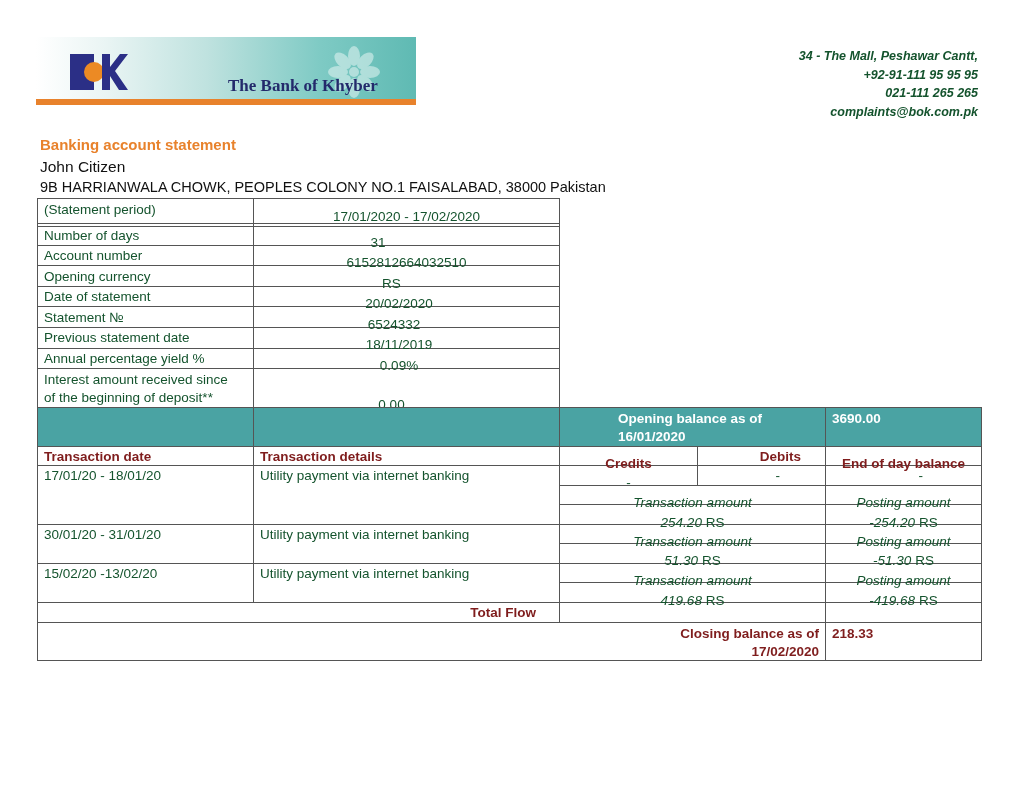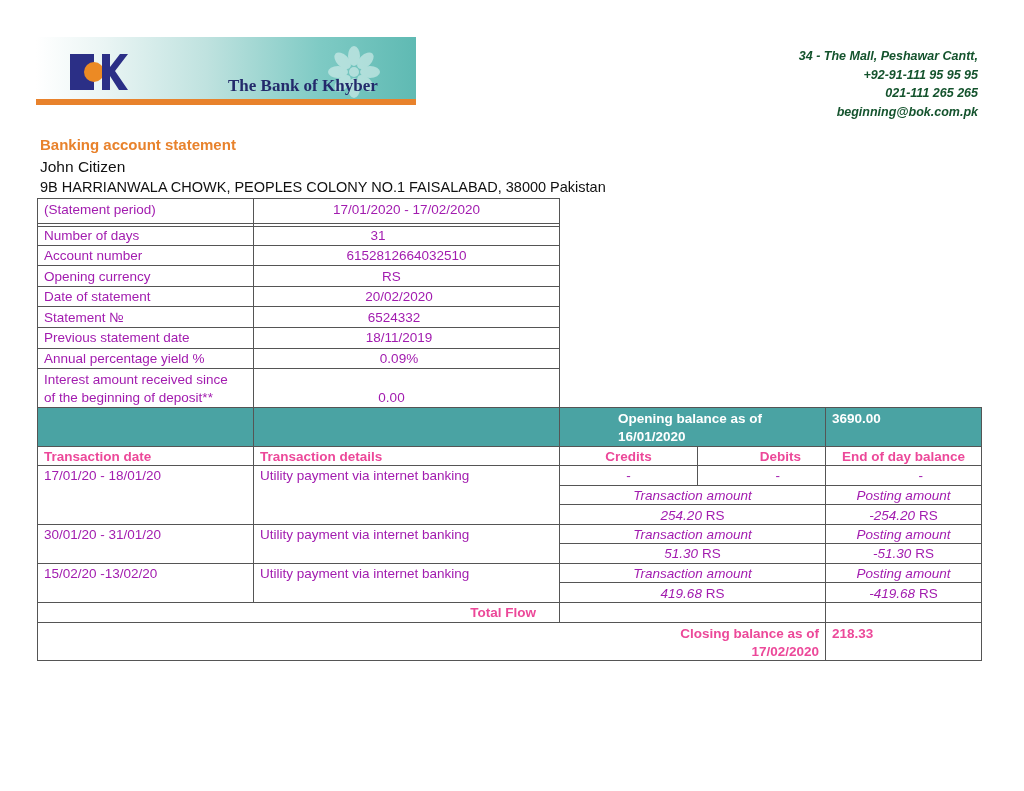--- a/index.html
+++ b/index.html
@@ -18,24 +18,24 @@
   .addr { right:46px; top:47px; text-align:right; color:#14532d; font-style:italic; font-weight:bold;
           font-size:12.5px; line-height:18.5px; }
   
   .title { left:40px; top:136px; color:#e8822c; font-weight:bold; font-size:15px; }
   .cust-name { left:40px; top:158px; font-size:15.5px; color:#111; }
   .cust-addr { left:40px; top:179px; font-size:14.5px; color:#111; white-space:nowrap; }
 
   
   .hl { position:absolute; height:1px; background:#555; }
   .vl { position:absolute; width:1px; background:#555; }
-  .cell { position:absolute; font-size:13.5px; color:#a21caf; white-space:nowrap; line-height:17px; }
-  .c { text-align:center; }
+  .cell { position:absolute; font-size:13.5px; color:#14532d; white-space:nowrap; line-height:17px; }
+  .c { text-align:center;margin-top:7px; }
   .r { text-align:right; }
-  .or { color:#ec4899; font-weight:bold; }
+  .or { color:#7f1d1d; font-weight:bold; }
   .wh { color:#ffffff; font-weight:bold; }
   .it { font-style:italic; }
   .teal { position:absolute; background:#4aa3a3; }
 </style>
 </head>
 <body>
 
 <div class="abs banner"></div>
 <div class="abs banner-bar"></div>
 
@@ -61,21 +61,21 @@
     <circle cx="0" cy="0" r="5"></circle>
   </g>
 </svg>
 
 <div class="abs bank-name">The Bank of Khyber</div>
 
 <div class="abs addr">
   <div>34 - The Mall, Peshawar Cantt,</div>
   <div>+92-91-111 95 95 95</div>
   <div>021-111 265 265</div>
-  <div>beginning@bok.com.pk</div>
+  <div>complaints@bok.com.pk</div>
 </div>
 
 <div class="abs title">Banking account statement</div>
 <div class="abs cust-name">John Citizen</div>
 <div class="abs cust-addr">9B HARRIANWALA CHOWK, PEOPLES COLONY NO.1 FAISALABAD, 38000 Pakistan</div>
 
 <div>
 
   <div class="hl" style="left:37px; top:198px; width:523px;"></div>
   <div class="hl" style="left:37px; top:223px; width:523px;"></div>

